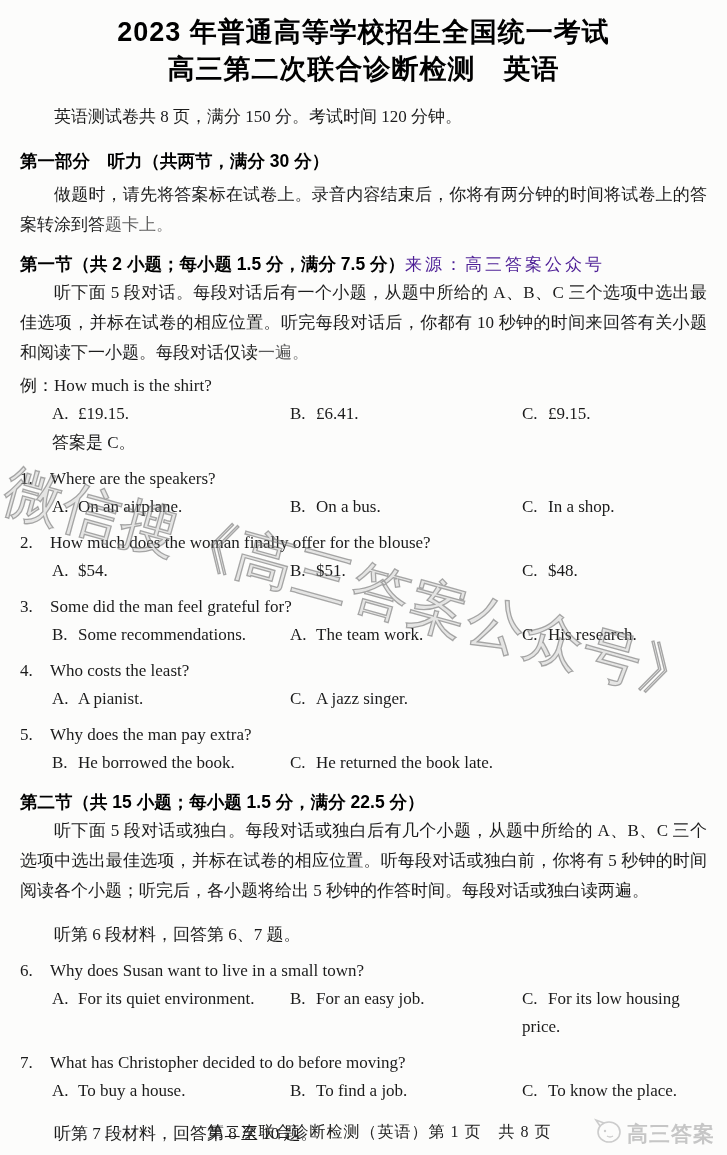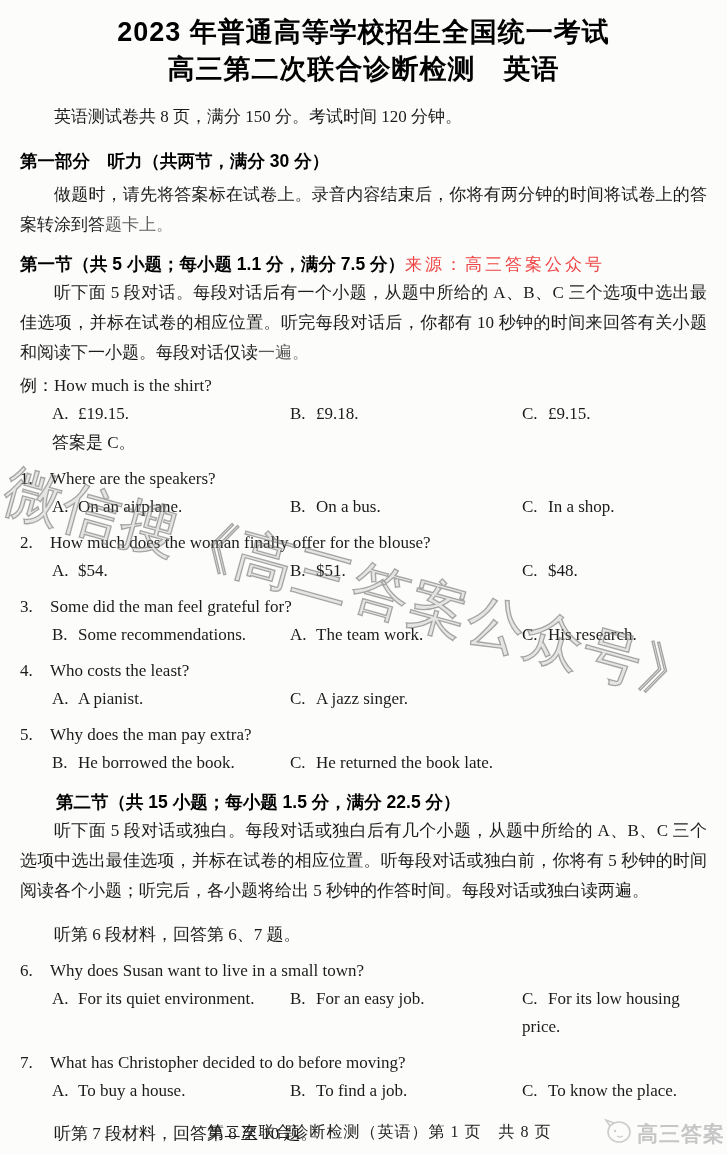--- a/index.html
+++ b/index.html
@@ -31,52 +31,52 @@
     font-weight:700; font-size:17.5px; line-height:26px; color:#000;
   }
   .para { text-indent:2em; line-height:30px; text-align:justify; }
   .note { margin-top:6px; }
   .sec-heading-row { margin-top:11px; line-height:27px; white-space:nowrap; }
   .sec-heading {
     font-family:"Liberation Sans", sans-serif;
     font-weight:700; font-size:17.5px; color:#000;
   }
   .source-tag {
-    font-weight:400; color:#ef4444; letter-spacing:3px; font-size:17px;
+    font-weight:400; color:#4c1d95; letter-spacing:3px; font-size:17px;
   }
   .example-label-line { line-height:29px; margin-top:3px; }
   .opts {
     display:grid;
     grid-template-columns:238px 232px 1fr;
     margin-left:32px;
     line-height:28px;
   }
   .opt-key { display:inline-block; min-width:26px; }
   .answer-line { margin-left:32px; line-height:29px; }
   .q { margin-top:0; }
   .q-line { display:flex; line-height:29px; margin-top:7px; }
   .q-num { width:30px; flex:0 0 30px; }
   .q-text { flex:1; }
   .material-line { text-indent:2em; line-height:29px; margin-top:14px; }
-  .gap-top { margin-top:12px;margin-left:36px; }
+  .gap-top { margin-top:12px; }
   .smear { filter:blur(0.7px); opacity:.72; }
   .footer {
     position:absolute; left:16px; bottom:12px; width:100%;
     text-align:center; font-size:16px; color:#222; letter-spacing:1px;
   }
   .wm-diagonal {
     position:absolute; left:16px; top:452px;
     transform:rotate(15.5deg); transform-origin:0 0;
     font-size:58px; letter-spacing:2px; white-space:nowrap;
     color:rgba(130,130,130,0.18);
     -webkit-text-stroke:1.3px rgba(115,115,115,0.6);
     pointer-events:none; z-index:5;
   }
   .wm-corner {
-    position:absolute; right:2px; bottom:6px;
+    position:absolute; right:12px; bottom:6px;
     display:flex; align-items:center; gap:4px;
     color:#c6c6c6;
     font-family:"Liberation Sans", sans-serif;
     font-weight:700; font-size:21px; letter-spacing:1px;
     z-index:5;
   }
   .content { position:relative; z-index:1; }
 </style>
 </head>
 <body>
@@ -87,29 +87,29 @@
 
     <div class="title">2023 年普通高等学校招生全国统一考试</div>
     <div class="title">高三第二次联合诊断检测　英语</div>
 
     <div class="exam-info">英语测试卷共 8 页，满分 150 分。考试时间 120 分钟。</div>
 
     <div class="part-heading">第一部分　听力（共两节，满分 30 分）</div>
 
     <div class="para note"><span>做题时，请先将答案标在试卷上。录音内容结束后，你将有两分钟的时间将试卷上的答案转涂到答</span><span class="smear">题卡上。</span></div>
 
-    <div class="sec-heading-row"><span class="sec-heading">第一节（共 5 小题；每小题 1.1 分，满分 7.5 分）</span><span class="source-tag">来源：高三答案公众号</span></div>
+    <div class="sec-heading-row"><span class="sec-heading">第一节（共 2 小题；每小题 1.5 分，满分 7.5 分）</span><span class="source-tag">来源：高三答案公众号</span></div>
 
     <div class="para"><span>听下面 5 段对话。每段对话后有一个小题，从题中所给的 A、B、C 三个选项中选出最佳选项，并标在试卷的相应位置。听完每段对话后，你都有 10 秒钟的时间来回答有关小题和阅读下一小题。每段对话仅读</span><span class="smear">一遍。</span></div>
 
     <div class="example-label-line"><span>例：</span><span>How much is the shirt?</span></div>
 
     <div class="opts">
       <span><span class="opt-key">A.</span><span>£19.15.</span></span>
-      <span><span class="opt-key">B.</span><span>£9.18.</span></span>
+      <span><span class="opt-key">B.</span><span>£6.41.</span></span>
       <span><span class="opt-key">C.</span><span>£9.15.</span></span>
     </div>
 
     <div class="answer-line">答案是 C。</div>
 
     <div class="q">
       <div class="q-line">
           <span class="q-num">1.</span>
           <span class="q-text">Where are the speakers?</span>
         </div>

